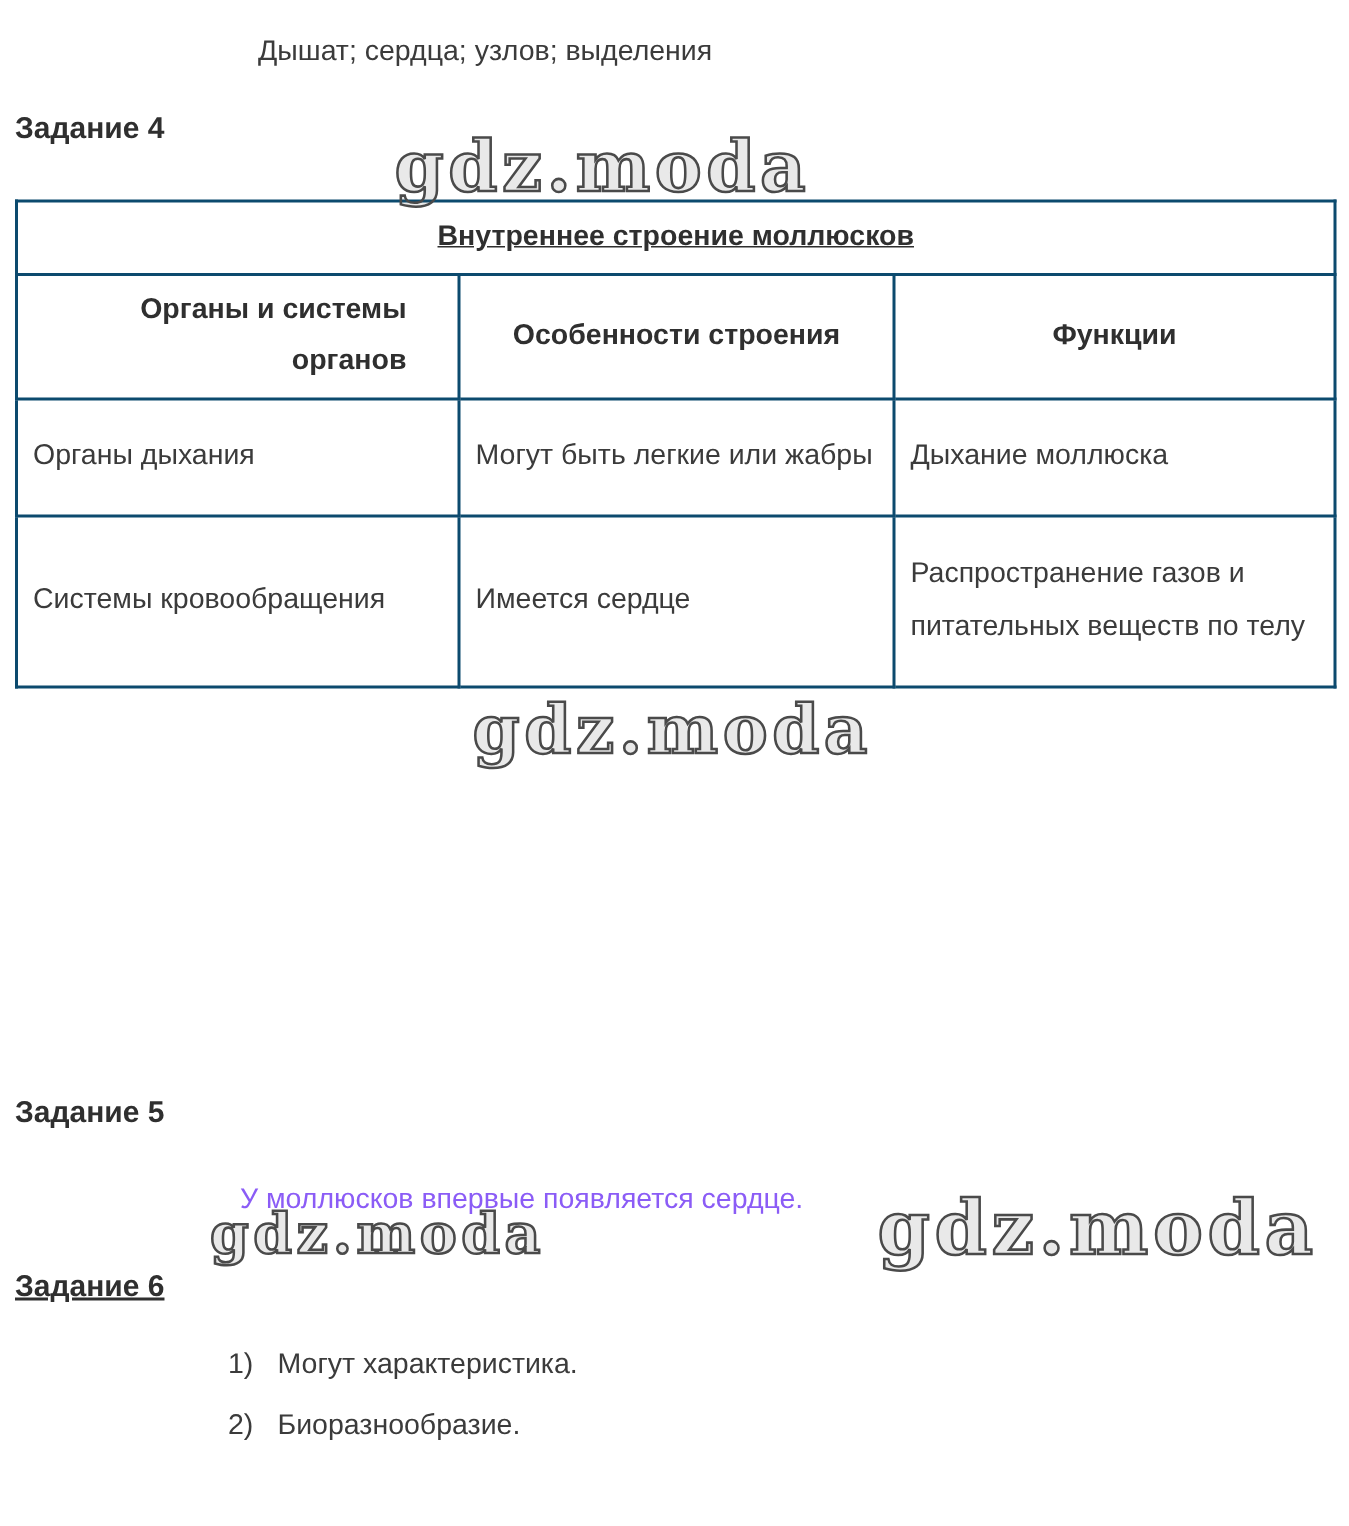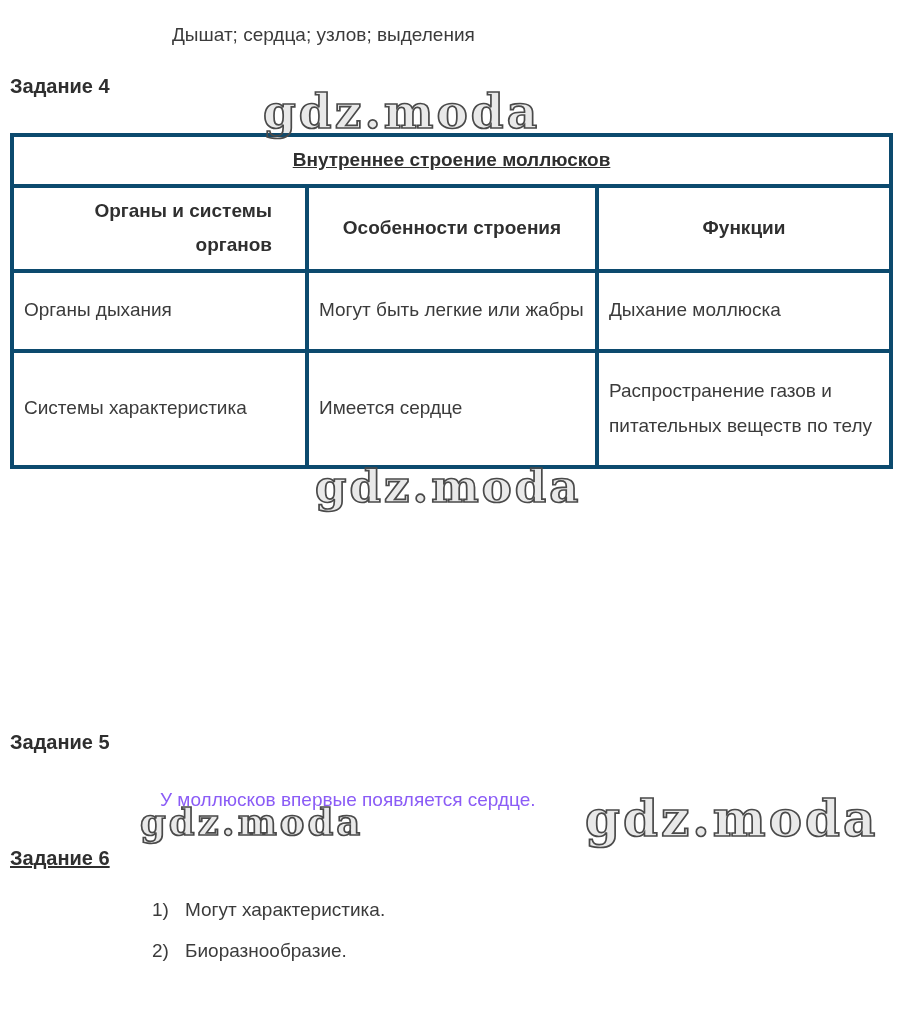--- a/index.html
+++ b/index.html
@@ -62,21 +62,21 @@
     position: absolute;
     left: 10px;
     top: 133px;
     width: 879px;
     border-collapse: collapse;
     table-layout: fixed;
     font-size: 19px;
     color: #3b3b3b;
   }
   table.mollusk th, table.mollusk td {
-    border: 4px solid #0c4a6e;
+    border: 2px solid #0c4a6e;
     vertical-align: middle;
     line-height: 1.82;
     padding: 6px 10px;
     background: transparent;
   }
   col.c1 { width: 295px; }
   col.c2 { width: 290px; }
   col.c3 { width: 294px; }
   .table-title-cell {
     height: 24px;
@@ -152,21 +152,21 @@
         <th class="col-header">Функции</th>
       </tr>
     </thead>
     <tbody>
       <tr class="row-2">
         <td>Органы дыхания</td>
         <td>Могут быть легкие или жабры</td>
         <td>Дыхание моллюска</td>
       </tr>
       <tr class="row-3">
-        <td>Системы характеристика</td>
+        <td>Системы кровообращения</td>
         <td>Имеется сердце</td>
         <td>Распространение газов и питательных веществ по телу</td>
       </tr>
     </tbody>
   </table>
 
   <div class="task-heading task5">Задание 5</div>
   <div class="answer5">У моллюсков впервые появляется сердце.</div>
 
   <div class="task-heading task6">Задание 6</div>

